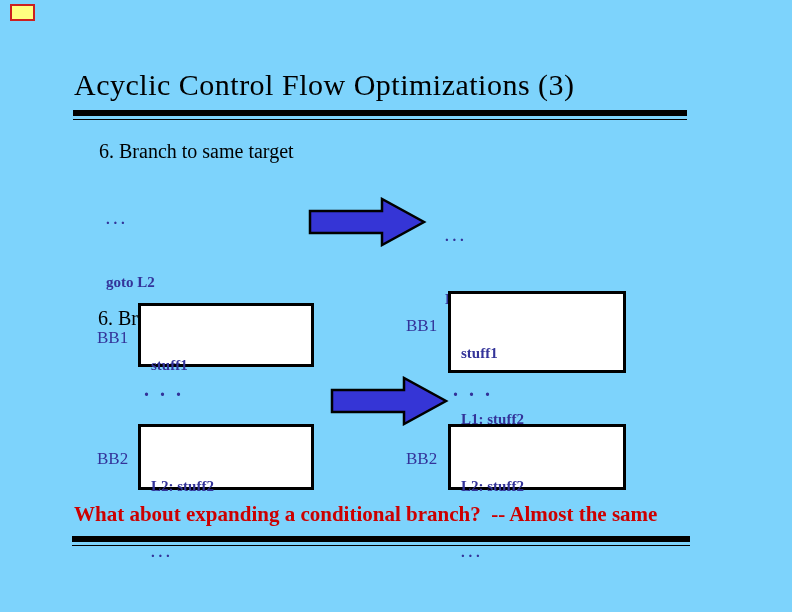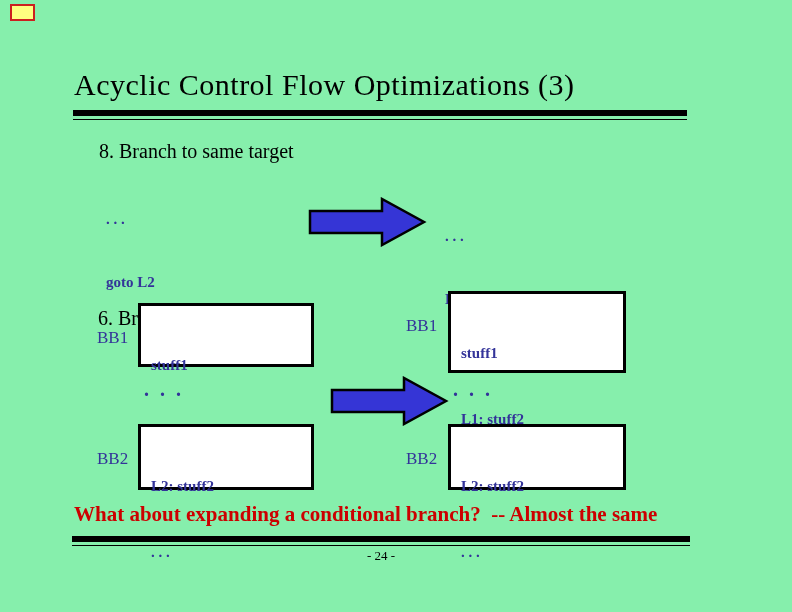--- a/index.html
+++ b/index.html
@@ -1,19 +1,19 @@
 <!DOCTYPE html>
 <html><head>
 <meta charset="utf-8">
 <style>
   html,body{margin:0;padding:0;background:#888;}
   .slide{
     position:relative;
     width:792px;height:612px;
-    background:#86efac;
+    background:#7dd3fc;
     font-family:"Liberation Serif", serif;
     overflow:hidden;
     margin:0 auto;
   }
   .abs{position:absolute;}
   .marker{
     left:10px;top:4px;width:25px;height:17px;
     background:#ffff80;border:2px solid #cc2020;box-sizing:border-box;
   }
   .page-title{
@@ -51,21 +51,21 @@
 
 <div class="slide">
 
   <div class="abs marker"></div>
 
   <div class="abs page-title">Acyclic Control Flow Optimizations (3)</div>
   <div class="abs title-rule">
       <i class="thin"></i>
     </div>
 
-  <div class="abs sec-heading" style="left:99px;top:140px;">8. Branch to same target</div>
+  <div class="abs sec-heading" style="left:99px;top:140px;">6. Branch to same target</div>
 
   <div class="abs code" style="left:106px;top:167px;">
     <div>. . .</div>
     <div>goto L2</div>
   </div>
 
   <div class="abs" style="left:308px;top:197px;">
     <svg class="arrow-svg" width="120" height="50" viewBox="0 0 120 50">
       <polygon class="arrow-fill" points="2,14 74,14 74,2 116,25 74,48 74,36 2,36"></polygon>
     </svg>
@@ -118,15 +118,14 @@
     <div class="code">
       <div>L2: stuff2</div>
       <div>. . .</div>
     </div>
   </div>
 
   <div class="abs footer-question">What about expanding a conditional branch?  -- Almost the same</div>
   <div class="abs bottom-rule">
       <i class="thin"></i>
     </div>
-  <div class="abs page-number">- 24 -</div>
 
 </div>
 
 </body></html>

